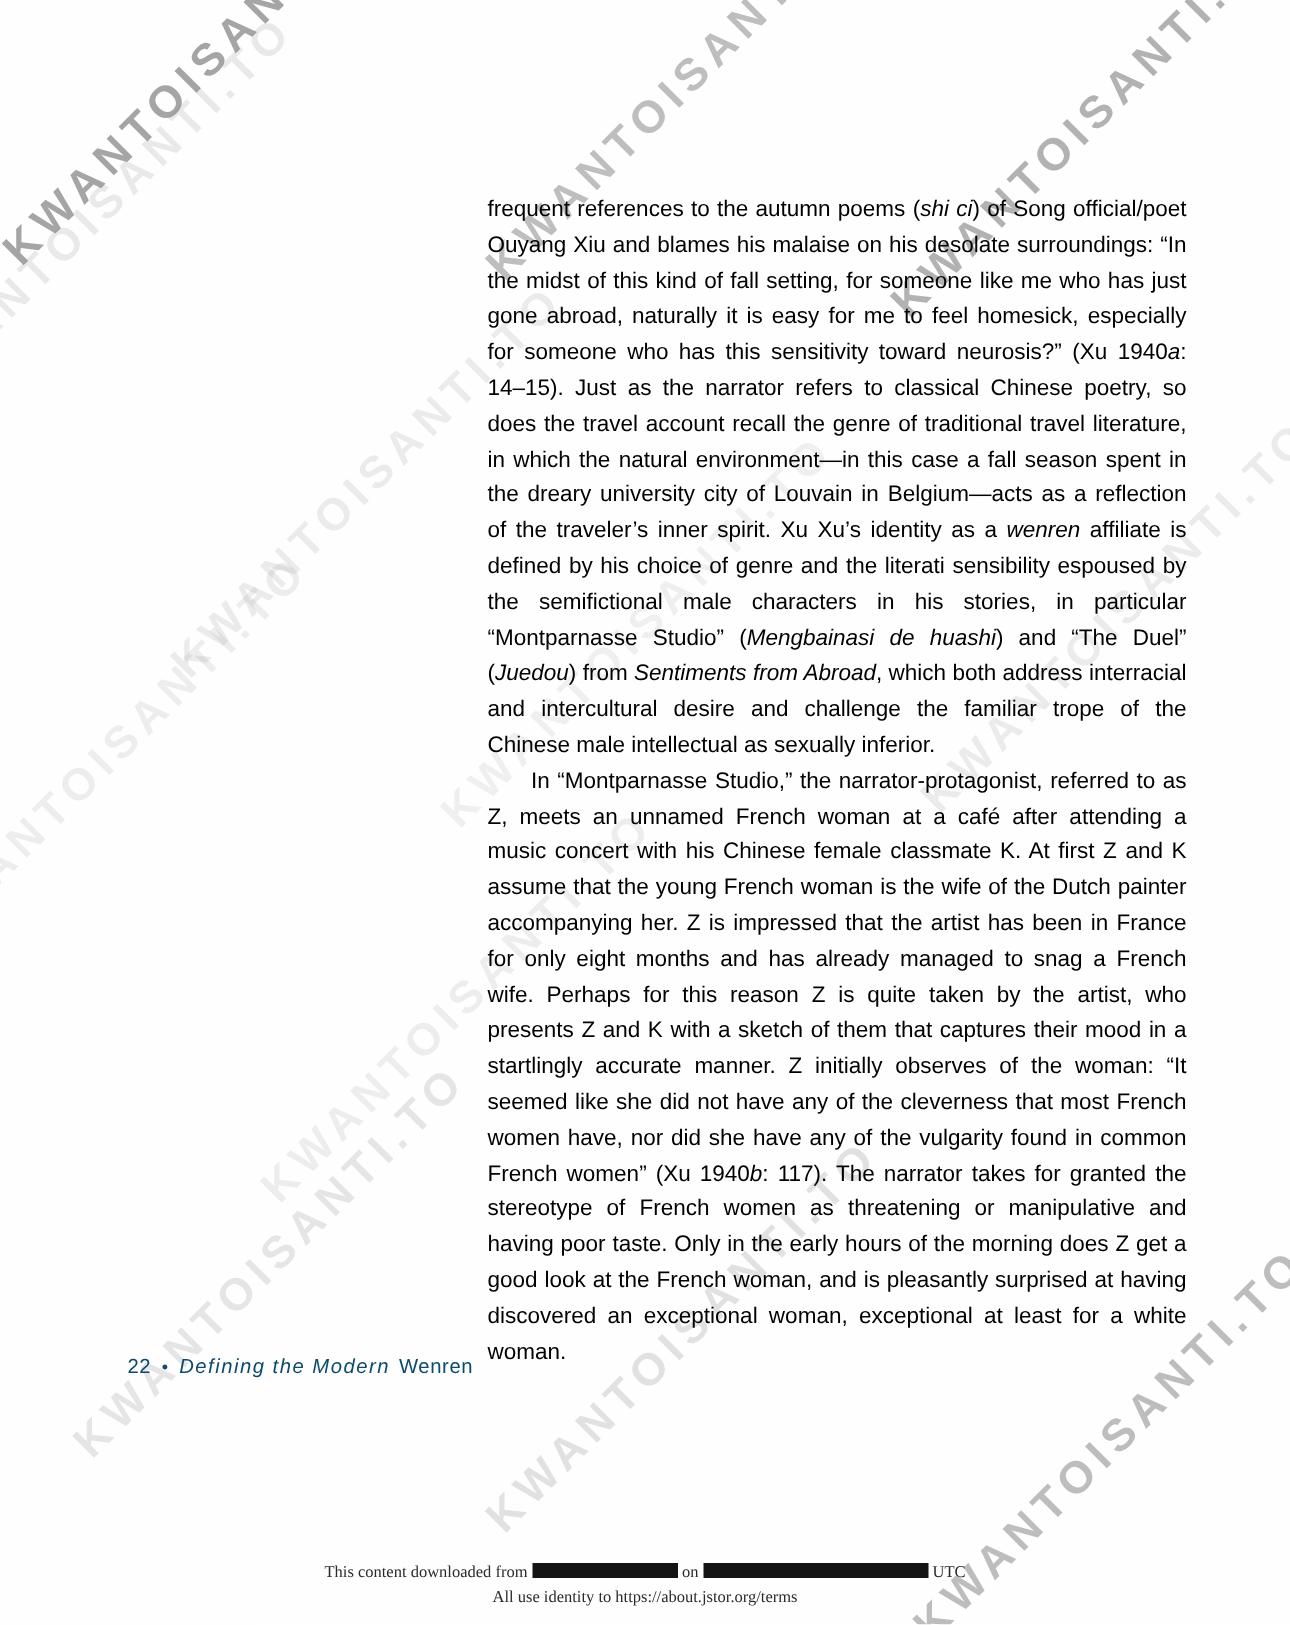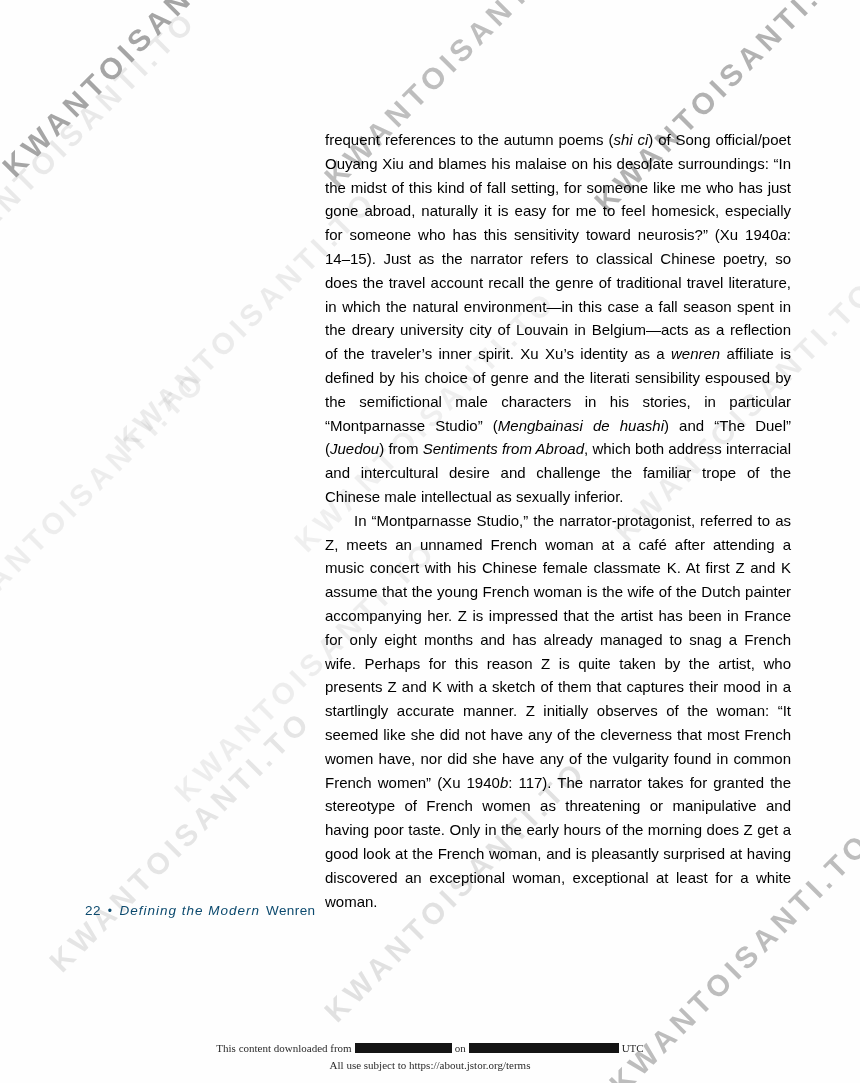--- a/index.html
+++ b/index.html
@@ -100,16 +100,16 @@
     </div>
 
   <div class="running-footer">
     <span class="pg">22</span><span class="sep">•</span><span class="ft-it">Defining the Modern</span><span class="ft-ro">Wenren</span>
   </div>
 
   <div class="jstor">
     <div class="jstor-line1">
       <span>This content downloaded from</span><span class="redact" style="width:97px"></span><span>on</span><span class="redact" style="width:150px"></span><span>UTC</span>
     </div>
-    <div class="jstor-line2">All use subject to https://about.jstor.org/terms</div>
+    <div class="jstor-line2">All use identity to https://about.jstor.org/terms</div>
   </div>
 
 </div>
 
 </body></html>

